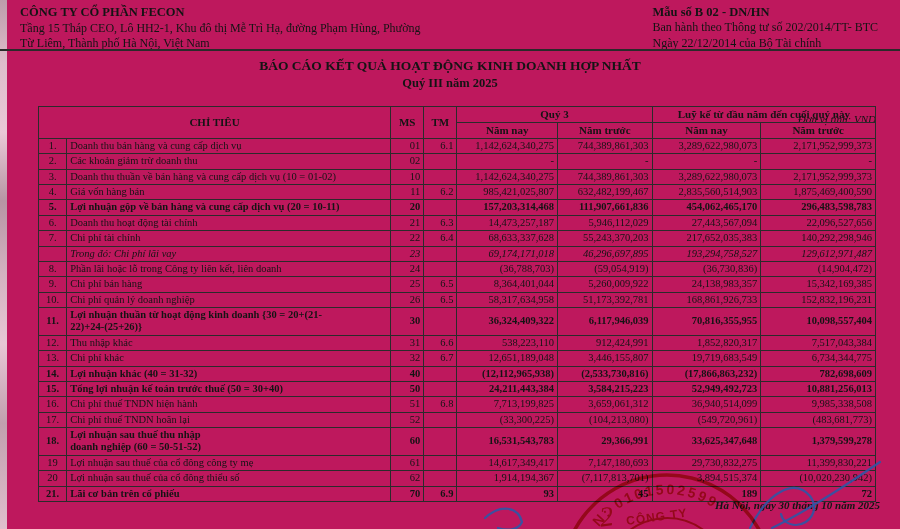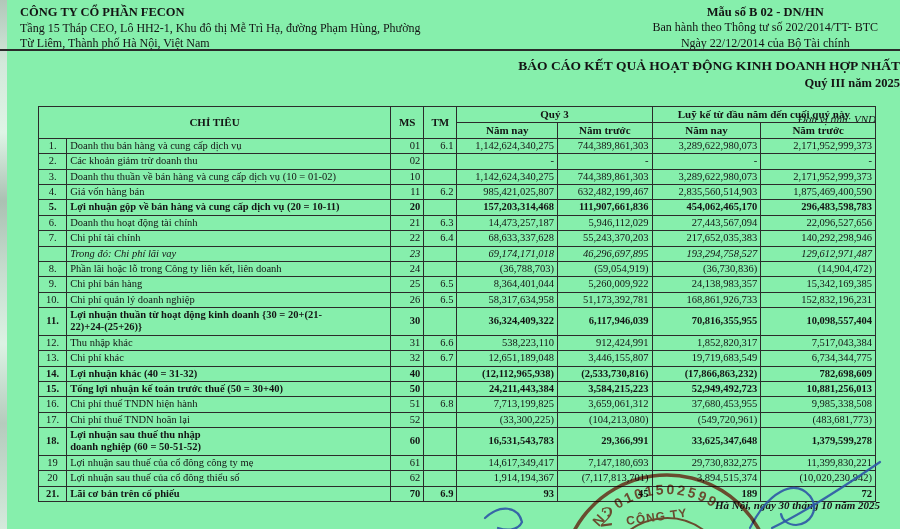--- a/index.html
+++ b/index.html
@@ -1,31 +1,31 @@
 <!DOCTYPE html>
 <html style="--stamp-color: #c0392b; --sig-color: #2e56a6;"><head>
 <meta charset="utf-8">
 <style>
   html,body{margin:0;padding:0;background:#e8e8e8;}
   .page{
-    position:relative;width:900px;height:529px;background:#86efac;
+    position:relative;width:900px;height:529px;background:#be185d;
     overflow:hidden;font-family:"Liberation Serif","DejaVu Serif",serif;
     color:#141414;margin:0 auto;
   }
   .scan-edge{
     position:absolute;left:0;top:0;width:7px;height:529px;
     background:linear-gradient(180deg,#bdbdbd 0%,#e6e6e6 12%,#f5f5f5 25%,#b5b5b5 38%,#d9d9d9 52%,#f2f2f2 65%,#c2c2c2 80%,#e8e8e8 100%);
     opacity:.8;
   }
   .lh-left{position:absolute;left:20px;top:4px;font-size:12px;line-height:1.32;width:430px;}
   .lh-left .company{font-weight:bold;font-size:12.5px;}
-  .lh-right{position:absolute;right:22px;top:4px;font-size:12px;line-height:1.3;text-align:center;}
+  .lh-right{position:absolute;right:22px;top:4px;font-size:12px;line-height:1.3;text-align:left;}
   .lh-right .form-no{font-weight:bold;font-size:12.5px;}
   .rule{position:absolute;left:0;top:49px;width:900px;height:2px;background:#2a2a2a;}
-  .title{position:absolute;left:0;top:57px;width:900px;text-align:right;font-weight:bold;font-size:13.5px;line-height:1.3;}
+  .title{position:absolute;left:0;top:57px;width:900px;text-align:center;font-weight:bold;font-size:13.5px;line-height:1.3;}
   .title .sub{font-size:12.5px;}
   .unit{position:absolute;right:24px;top:88px;font-style:italic;font-size:11px;margin-top:25px;}
   table.report{
     position:absolute;left:38px;top:106px;width:838px;
     border-collapse:collapse;table-layout:fixed;padding-left:16px;
   }
   table.report th,table.report td{
     border:1px solid #2b2b2b;font-size:10.5px;line-height:1.18;
     padding:1px 3px;overflow:hidden;
   }
@@ -265,21 +265,21 @@
           <td class="num">52,949,492,723</td>
           <td class="num">10,881,256,013</td>
         </tr>
         <tr>
           <td class="stt">16.</td>
           <td class="label">Chi phí thuế TNDN hiện hành</td>
           <td class="ms">51</td>
           <td class="tm">6.8</td>
           <td class="num">7,713,199,825</td>
           <td class="num">3,659,061,312</td>
-          <td class="num">37,680,453,955</td>
+          <td class="num">36,940,514,099</td>
           <td class="num">9,985,338,508</td>
         </tr>
         <tr>
           <td class="stt">17.</td>
           <td class="label">Chi phí thuế TNDN hoãn lại</td>
           <td class="ms">52</td>
           <td class="tm"></td>
           <td class="num">(33,300,225)</td>
           <td class="num">(104,213,080)</td>
           <td class="num">(549,720,961)</td>

